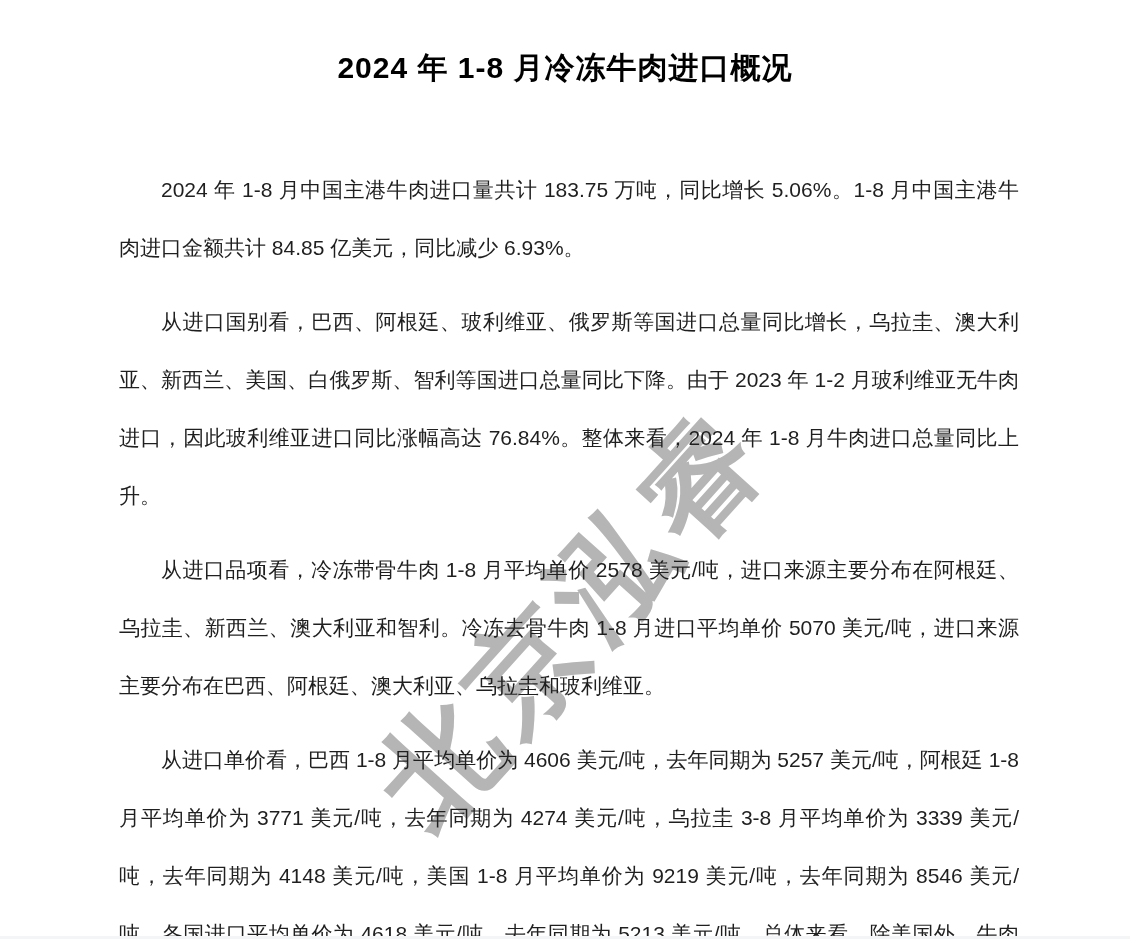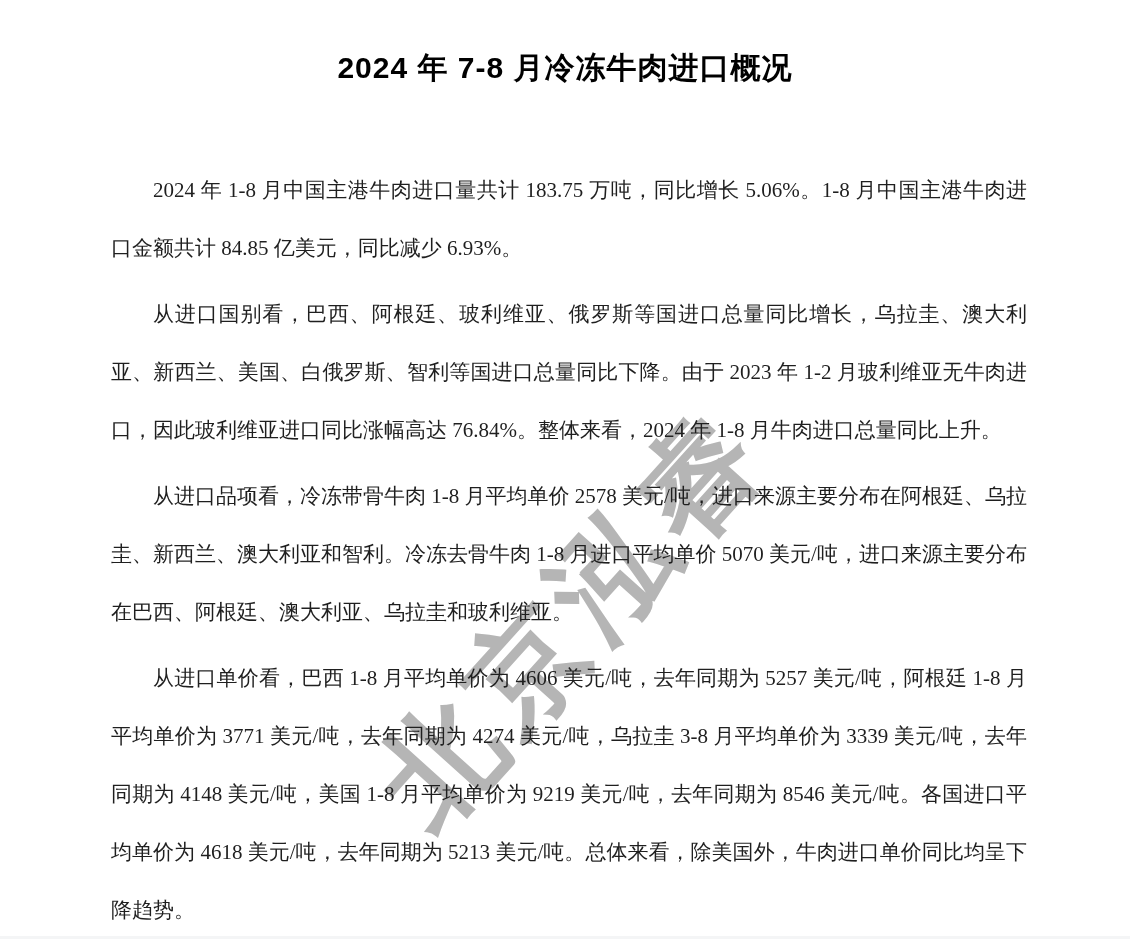--- a/index.html
+++ b/index.html
@@ -50,41 +50,40 @@
     z-index: 1;
     margin: 72px 95px 0 103px; 
     width: 932px;
     font-size: 21px;
     line-height: 58px;
     color: var(--text-color);
     text-align: justify;
   }
   .doc-body p {
     text-indent: 2em;
-    margin: 8px;
-    font-family: Liberation Serif, serif;
+    margin: 16px;
   }
   .page-bottom-edge {
     position: absolute;
     left: 0;
     bottom: 0;
     width: 100%;
     height: 3px;
     background: #f4f5f6;
     z-index: 2;
   }
 </style>
 </head>
 <body>
 
 <div class="page">
 
   <div class="watermark">北京泓睿</div>
 
-  <h1 class="doc-title">2024 年 7-8 月冷冻牛肉进口概况</h1>
+  <h1 class="doc-title">2024 年 1-8 月冷冻牛肉进口概况</h1>
 
   <div class="doc-body">
     <p>2024 年 1-8 月中国主港牛肉进口量共计 183.75 万吨，同比增长 5.06%。1-8 月中国主港牛肉进口金额共计 84.85 亿美元，同比减少 6.93%。</p>
     <p>从进口国别看，巴西、阿根廷、玻利维亚、俄罗斯等国进口总量同比增长，乌拉圭、澳大利亚、新西兰、美国、白俄罗斯、智利等国进口总量同比下降。由于 2023 年 1-2 月玻利维亚无牛肉进口，因此玻利维亚进口同比涨幅高达 76.84%。整体来看，2024 年 1-8 月牛肉进口总量同比上升。</p>
     <p>从进口品项看，冷冻带骨牛肉 1-8 月平均单价 2578 美元/吨，进口来源主要分布在阿根廷、乌拉圭、新西兰、澳大利亚和智利。冷冻去骨牛肉 1-8 月进口平均单价 5070 美元/吨，进口来源主要分布在巴西、阿根廷、澳大利亚、乌拉圭和玻利维亚。</p>
     <p>从进口单价看，巴西 1-8 月平均单价为 4606 美元/吨，去年同期为 5257 美元/吨，阿根廷 1-8 月平均单价为 3771 美元/吨，去年同期为 4274 美元/吨，乌拉圭 3-8 月平均单价为 3339 美元/吨，去年同期为 4148 美元/吨，美国 1-8 月平均单价为 9219 美元/吨，去年同期为 8546 美元/吨。各国进口平均单价为 4618 美元/吨，去年同期为 5213 美元/吨。总体来看，除美国外，牛肉进口单价同比均呈下降趋势。</p>
   </div>
 
   <div class="page-bottom-edge"></div>
 

